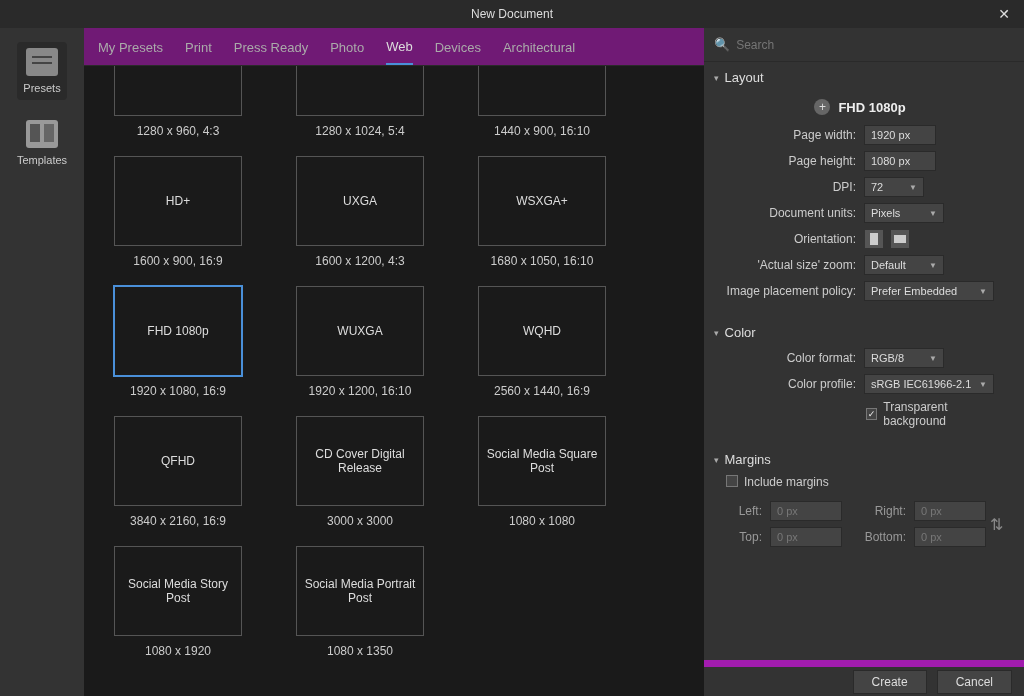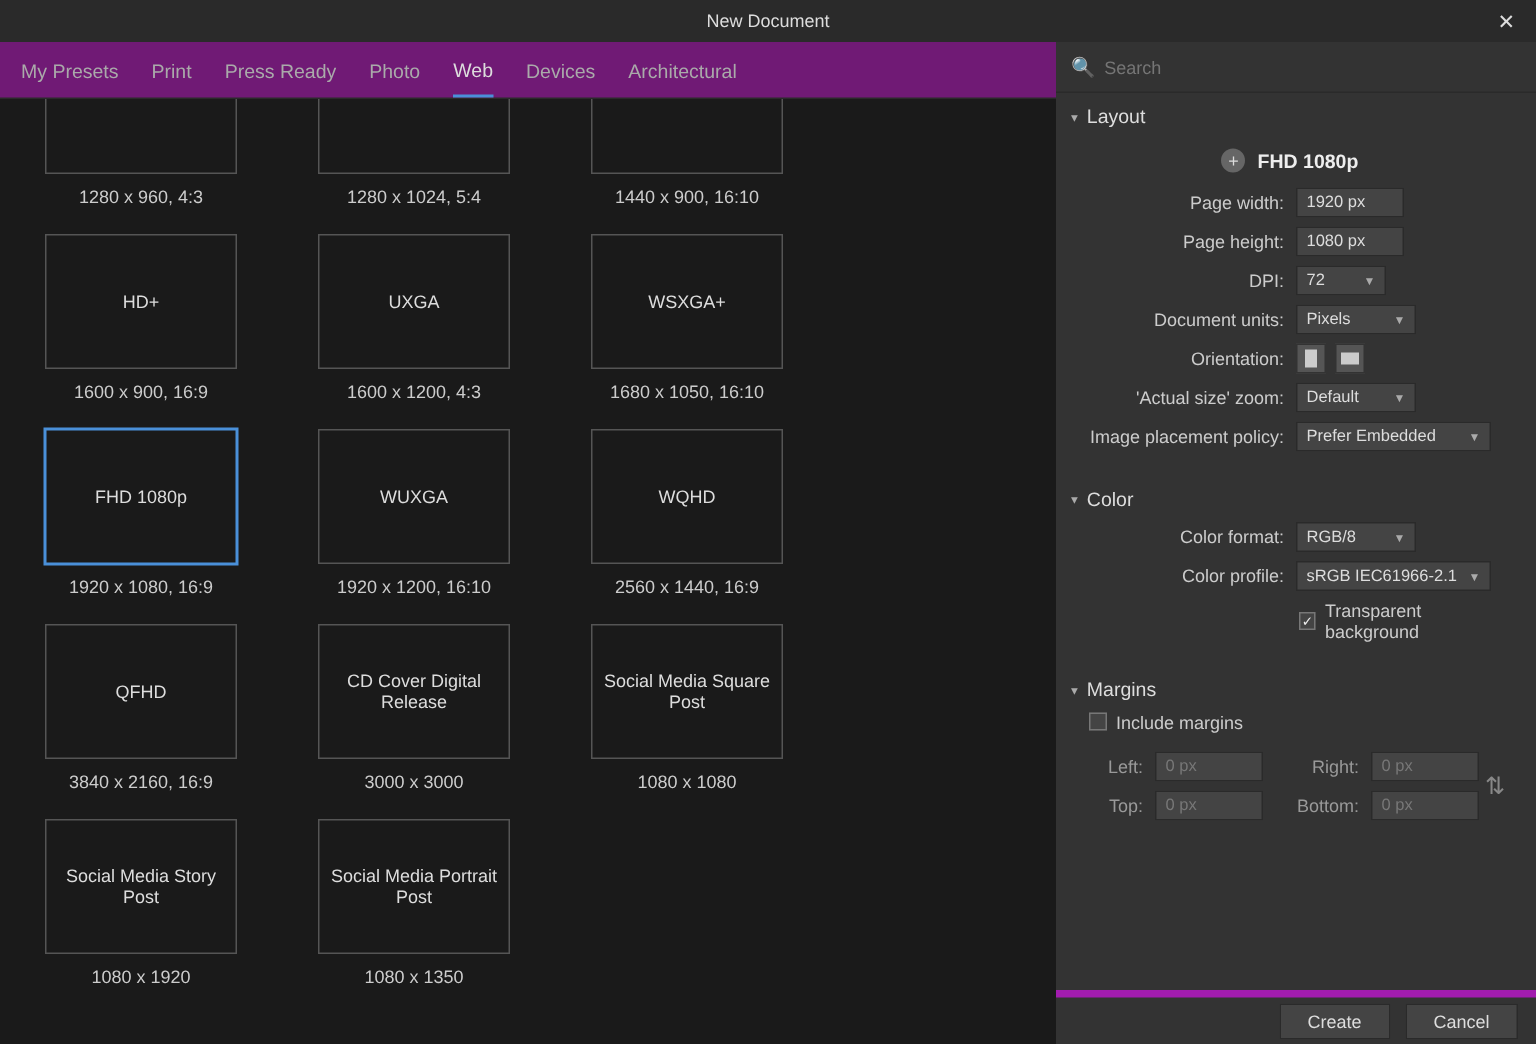--- a/index.html
+++ b/index.html
@@ -290,21 +290,21 @@
     grid-column: 5;
     align-self: center;
   }
   .footer {
     height: 36px;
     display: flex;
     align-items: center;
     justify-content: flex-end;
     padding: 0 12px;
     gap: 10px;
-    border-top: 5px solid #a21caf;
+    border-top: 7px solid #a21caf;
   }
   .btn {
     background: #444;
     border: 1px solid #2a2a2a;
     color: #ddd;
     padding: 4px 18px;
     font-size: 12px;
     cursor: pointer;
   }
   .include-row {
@@ -314,20 +314,30 @@
 </style>
 </head>
 <body>
 
 <div class="titlebar">
   <span class="titlebar-title">New Document</span>
   <span class="titlebar-close">✕</span>
 </div>
 
 <div class="main">
+  <div class="leftbar">
+    <div class="leftbar-item active">
+      <div class="leftbar-icon presets"></div>
+      <div class="leftbar-label">Presets</div>
+    </div>
+    <div class="leftbar-item">
+      <div class="leftbar-icon templates"></div>
+      <div class="leftbar-label">Templates</div>
+    </div>
+  </div>
 
   <div class="center-wrap">
     <div class="tabs" id="tabs">
         <span class="tab">My Presets</span>
         <span class="tab">Print</span>
         <span class="tab">Press Ready</span>
         <span class="tab">Photo</span>
         <span class="tab active">Web</span>
         <span class="tab">Devices</span>
         <span class="tab">Architectural</span>

